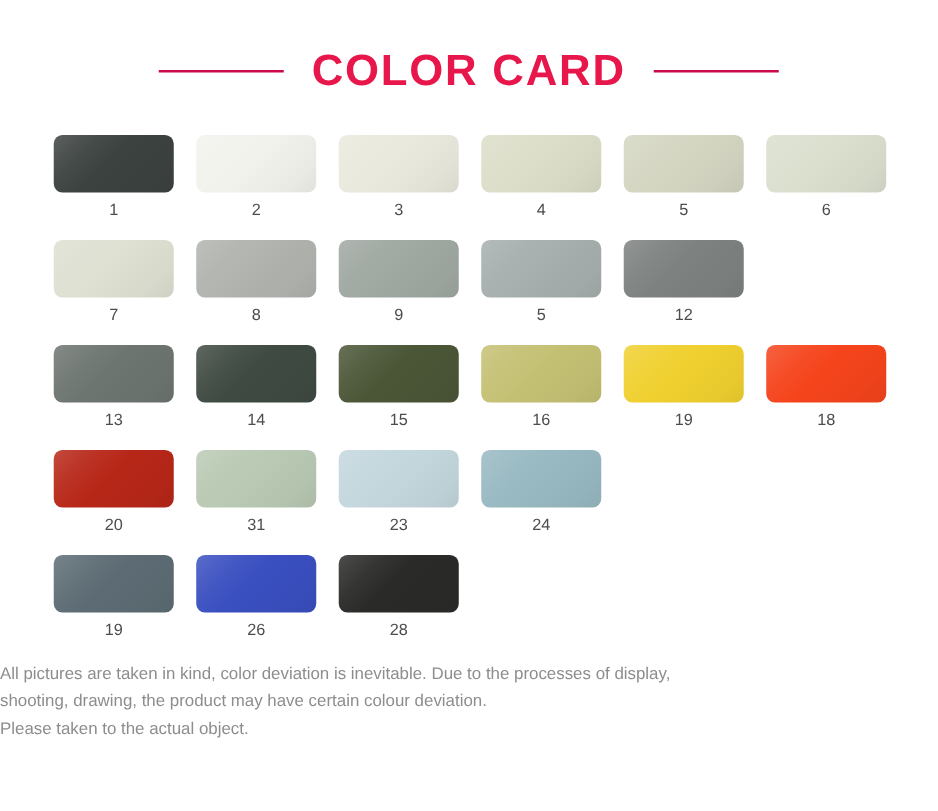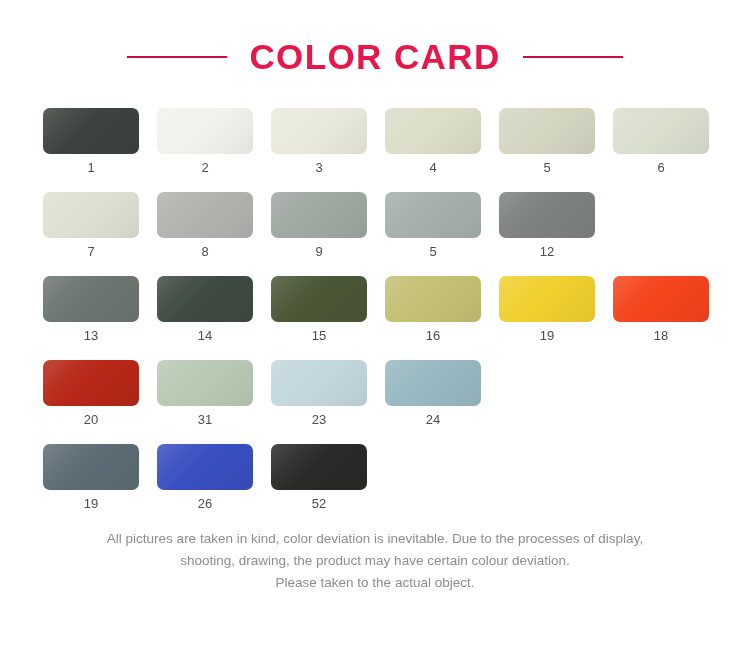--- a/index.html
+++ b/index.html
@@ -82,21 +82,20 @@
     margin-top: 7px;
     font-size: 13px;
     color: #4d4d4d;
     font-family: "Liberation Sans", sans-serif;
     line-height: 1;
   }
 
   
   .footer {
     margin-top: 4px;
-    text-align: center;
     color: #8d8d8d;
     font-size: 13.5px;
     line-height: 22px;
     font-family: "Liberation Sans", sans-serif;
   }
   .footer p { margin: 0; }
 </style>
 </head>
 <body>
 
@@ -207,21 +206,21 @@
     <div class="cell">
       <div class="swatch" style="background: rgb(93, 108, 116);"></div>
       <div class="num">19</div>
     </div>
     <div class="cell">
       <div class="swatch" style="background: rgb(58, 79, 192);"></div>
       <div class="num">26</div>
     </div>
     <div class="cell">
       <div class="swatch" style="background: rgb(42, 42, 40);"></div>
-      <div class="num">52</div>
+      <div class="num">28</div>
     </div>
   </div>
 </div>
 
 <div class="footer">
   <p>All pictures are taken in kind, color deviation is inevitable. Due to the processes of display,</p>
   <p>shooting, drawing, the product may have certain colour deviation.</p>
   <p>Please taken to the actual object.</p>
 </div>
 

